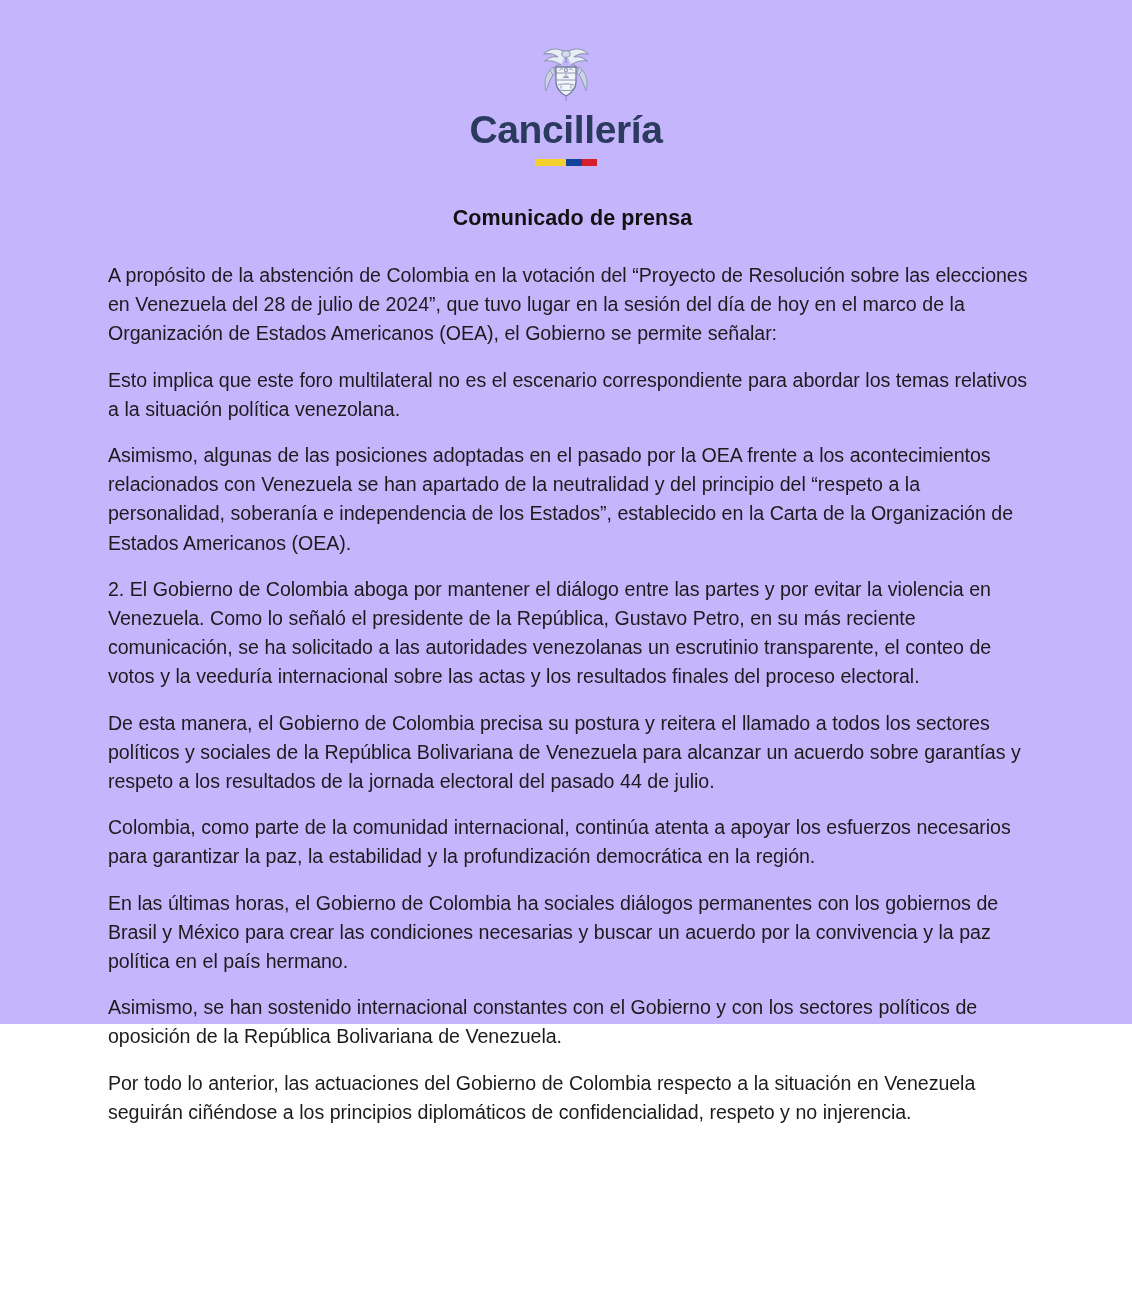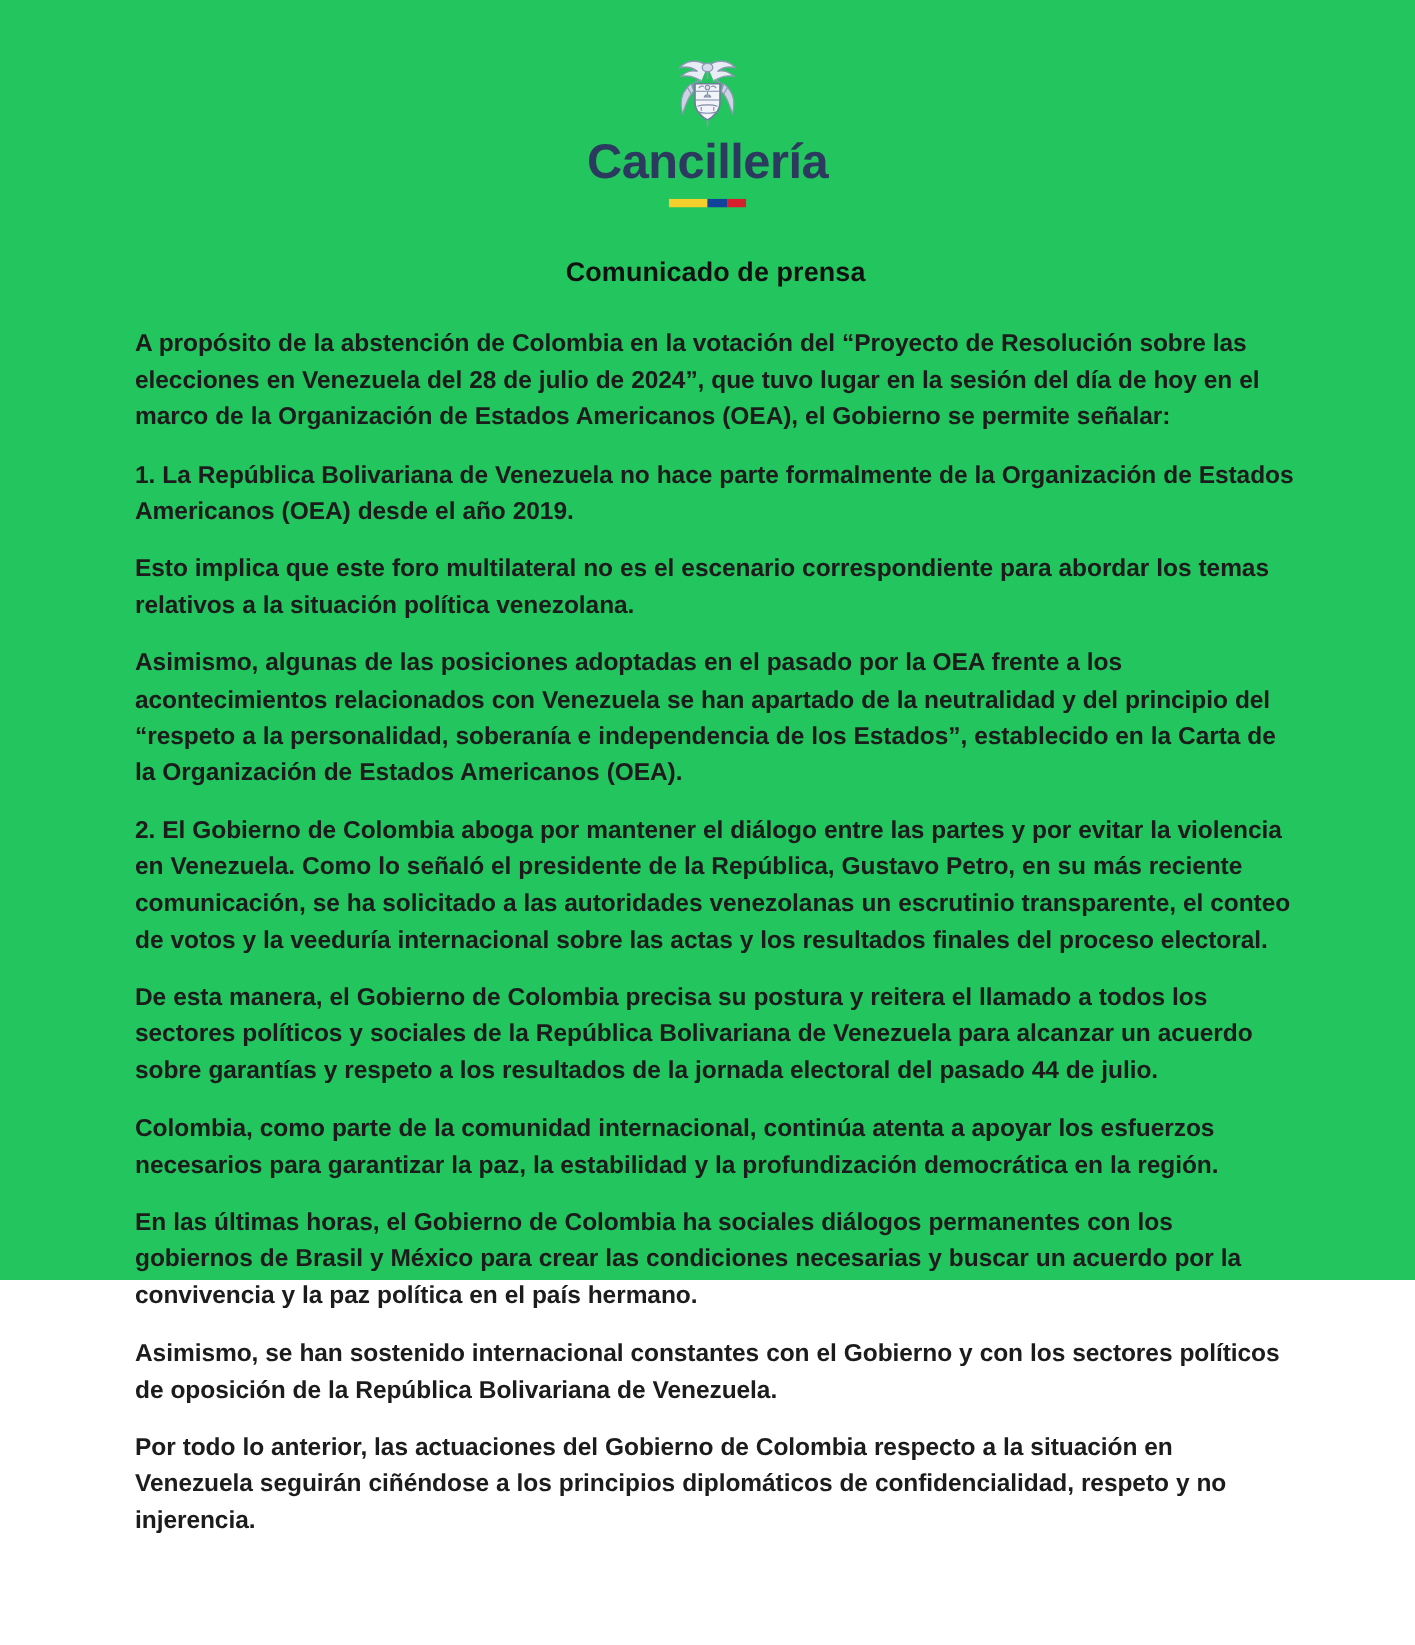--- a/index.html
+++ b/index.html
@@ -13,21 +13,21 @@
     height: 1316px;
     font-family: "Liberation Sans", sans-serif;
     color: #1a1a1a;
     overflow: hidden;
   }
 
   .page {
     width: 1132px;
     height: 1024px;
     box-sizing: border-box;
-    background: #22c55e;
+    background: #c4b5fd;
     position: relative;
   }
 
   
   .letterhead {
     padding-top: 44px;
     display: flex;
     flex-direction: column;
     align-items: center;
   }
@@ -82,21 +82,20 @@
   }
 
   .body-text p {
     margin: 0 0 17px 0;
     font-size: 19.6px;
     line-height: 29.2px;
     color: #1c1c1c;
     text-align: left;
     letter-spacing: -0.05px;
     word-spacing: 0.2px;
-    font-weight: bold;
   }
 
   .body-text p:last-child {
     margin-bottom: 16px;
   }
 </style>
 </head>
 <body>
 
 <div class="page">
@@ -153,21 +152,20 @@
     </div>
 
   </header>
 
   <main class="content">
 
     <h1 class="doc-title">Comunicado de prensa</h1>
 
     <section class="body-text">
       <p>A propósito de la abstención de Colombia en la votación del “Proyecto de Resolución sobre las elecciones en Venezuela del 28 de julio de 2024”, que tuvo lugar en la sesión del día de hoy en el marco de la Organización de Estados Americanos (OEA), el Gobierno se permite señalar:</p>
-      <p>1. La República Bolivariana de Venezuela no hace parte formalmente de la Organización de Estados Americanos (OEA) desde el año 2019.</p>
       <p>Esto implica que este foro multilateral no es el escenario correspondiente para abordar los temas relativos a la situación política venezolana.</p>
       <p>Asimismo, algunas de las posiciones adoptadas en el pasado por la OEA frente a los acontecimientos relacionados con Venezuela se han apartado de la neutralidad y del principio del “respeto a la personalidad, soberanía e independencia de los Estados”, establecido en la Carta de la Organización de Estados Americanos (OEA).</p>
       <p>2. El Gobierno de Colombia aboga por mantener el diálogo entre las partes y por evitar la violencia en Venezuela. Como lo señaló el presidente de la República, Gustavo Petro, en su más reciente comunicación, se ha solicitado a las autoridades venezolanas un escrutinio transparente, el conteo de votos y la veeduría internacional sobre las actas y los resultados finales del proceso electoral.</p>
       <p>De esta manera, el Gobierno de Colombia precisa su postura y reitera el llamado a todos los sectores políticos y sociales de la República Bolivariana de Venezuela para alcanzar un acuerdo sobre garantías y respeto a los resultados de la jornada electoral del pasado 44 de julio.</p>
       <p>Colombia, como parte de la comunidad internacional, continúa atenta a apoyar los esfuerzos necesarios para garantizar la paz, la estabilidad y la profundización democrática en la región.</p>
       <p>En las últimas horas, el Gobierno de Colombia ha sociales diálogos permanentes con los gobiernos de Brasil y México para crear las condiciones necesarias y buscar un acuerdo por la convivencia y la paz política en el país hermano.</p>
       <p>Asimismo, se han sostenido internacional constantes con el Gobierno y con los sectores políticos de oposición de la República Bolivariana de Venezuela.</p>
       <p>Por todo lo anterior, las actuaciones del Gobierno de Colombia respecto a la situación en Venezuela seguirán ciñéndose a los principios diplomáticos de confidencialidad, respeto y no injerencia.</p>
     </section>
 

